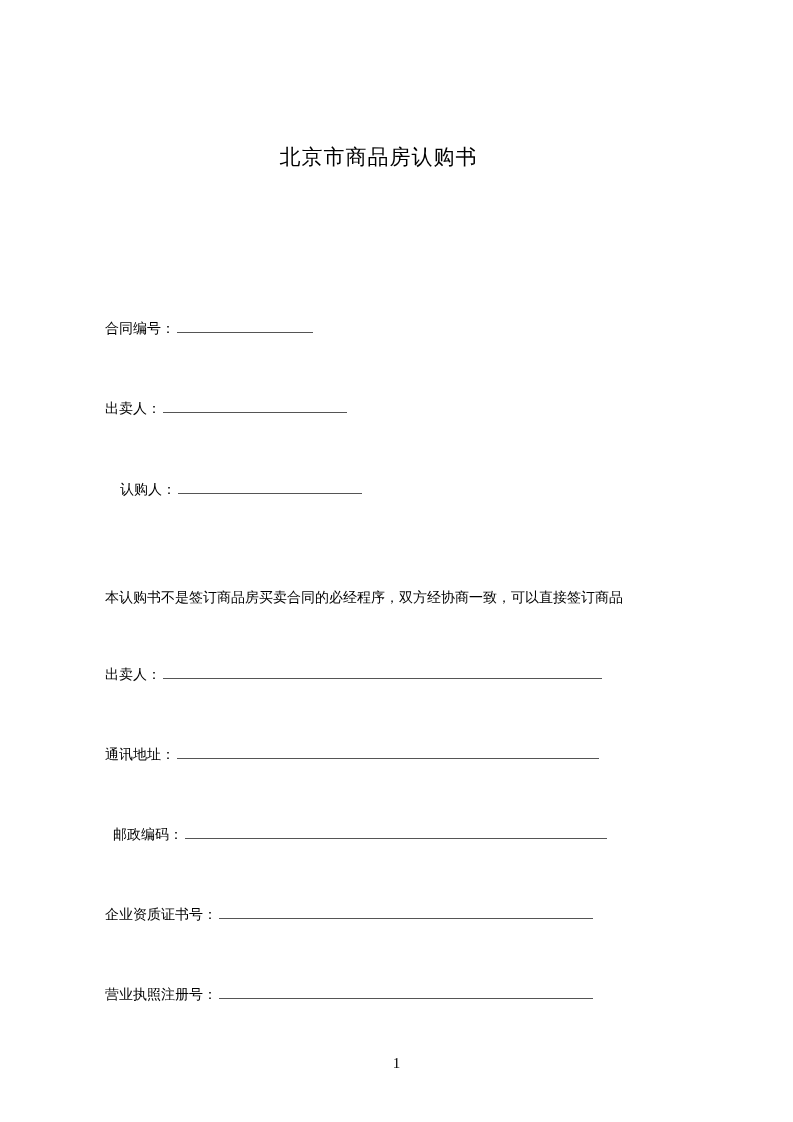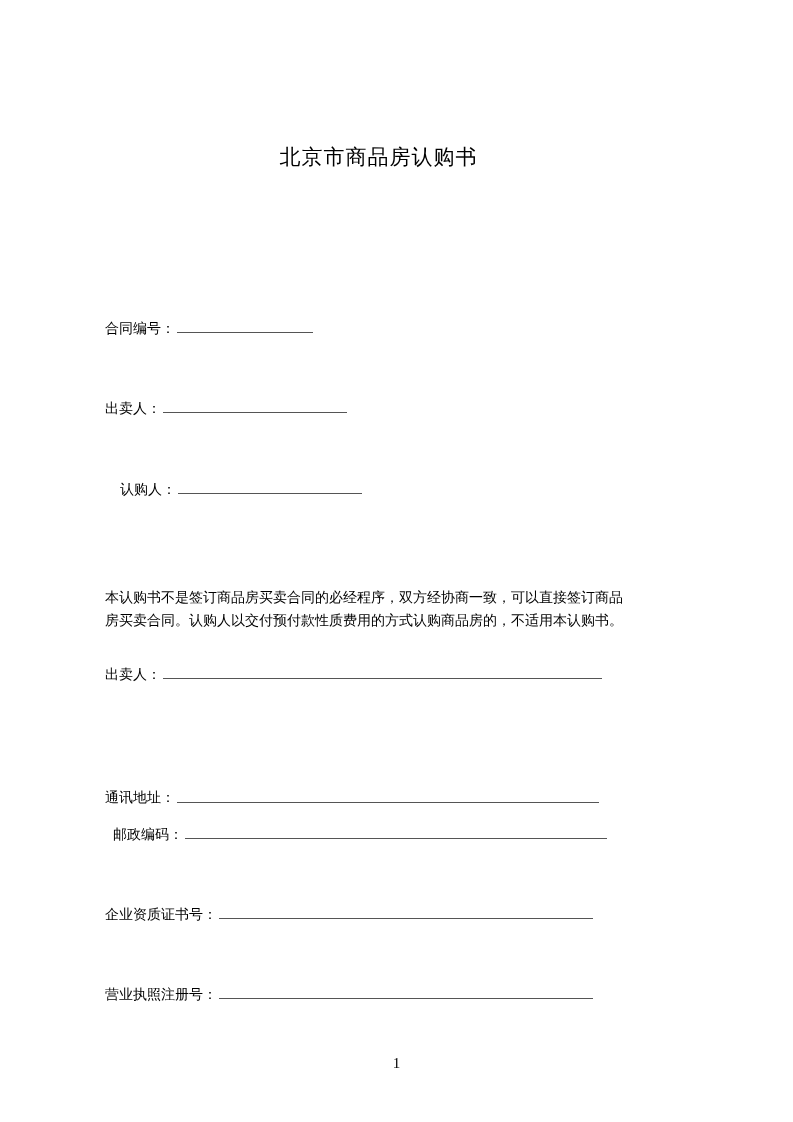--- a/index.html
+++ b/index.html
@@ -83,29 +83,28 @@
     <span class="line" style="width:184px;"></span>
   </div>
 
   <div class="field" style="top:479px;margin-left:15px;">
     <span class="label">认购人：</span>
     <span class="line" style="width:184px;"></span>
   </div>
 
   <div class="para">
     <p> 本认购书不是签订商品房买卖合同的必经程序，双方经协商一致，可以直接签订商品</p>
-    <p>房买卖合同。认购人以交付预付款性质费用的方式认购商品房的，不适用本认购书。</p>
   </div>
 
   <div class="field" style="top:664px;">
     <span class="label">出卖人：</span>
     <span class="line" style="width:439px;"></span>
   </div>
 
-  <div class="field" style="top:788px;font-family:Liberation Mono, monospace;">
+  <div class="field" style="top:744px;">
     <span class="label">通讯地址：</span>
     <span class="line" style="width:422px;"></span>
   </div>
 
   <div class="field" style="top:824px;margin-left:8px;">
     <span class="label">邮政编码：</span>
     <span class="line" style="width:422px;"></span>
   </div>
 
   <div class="field" style="top:904px;">

